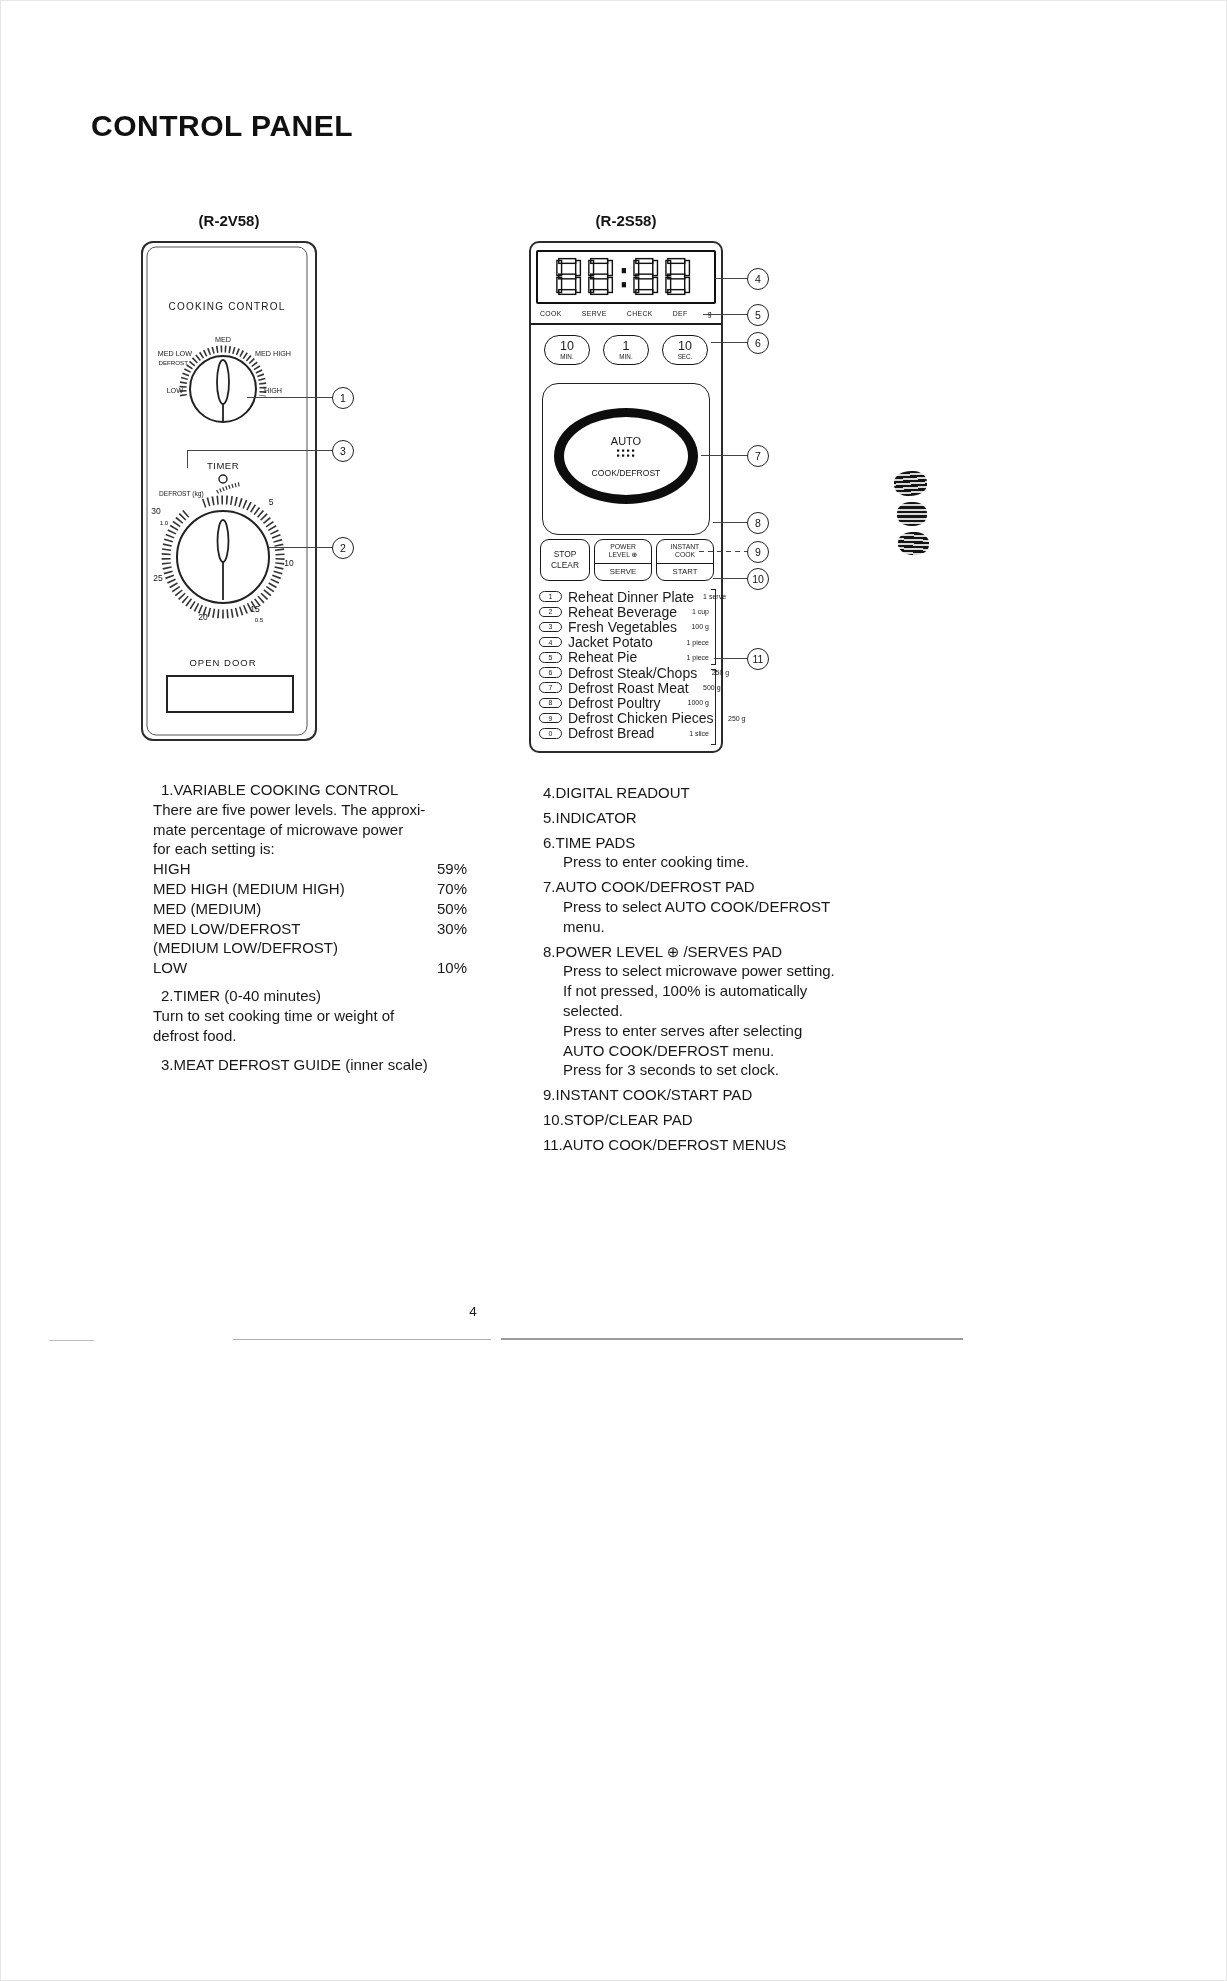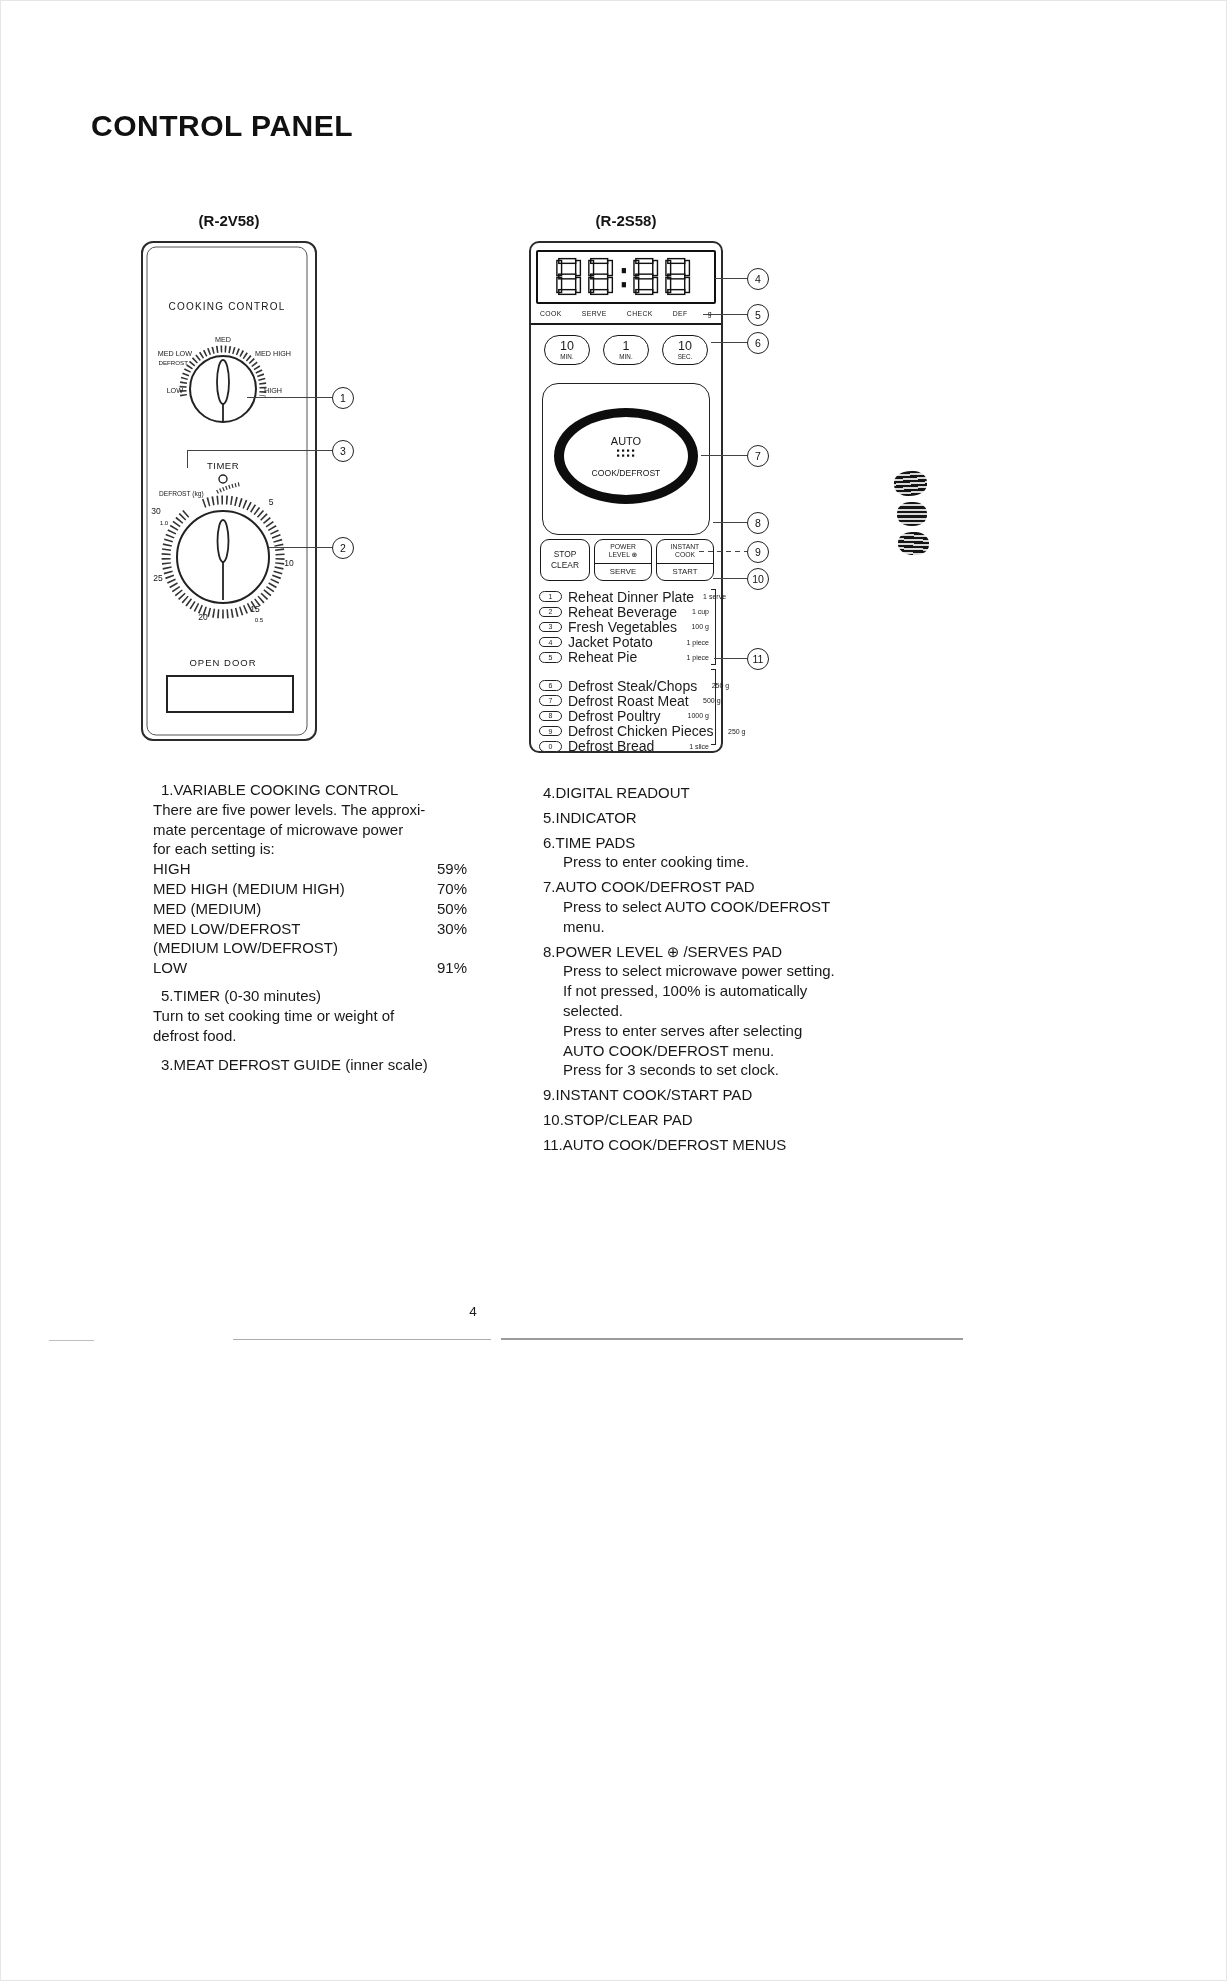--- a/index.html
+++ b/index.html
@@ -32,21 +32,21 @@
   .auto-region { position:absolute; left:11px; top:140px; width:168px; height:152px; border:1.5px solid #222; border-radius:16px; background:#fff; }
   .auto-region svg { width:100%; height:100%; }
   .btnrow { position:absolute; left:9px; top:296px; width:174px; height:42px; display:flex; gap:4px; }
   .fbtn { border:1.6px solid #181818; border-radius:9px; background:#fff; display:flex; flex-direction:column; overflow:hidden; }
   .stopbtn { width:50px; align-items:center; justify-content:center; font-size:8.4px; line-height:1.3; }
   .split { width:58px; }
   .ftop { flex:1.4; display:flex; flex-direction:column; align-items:center; justify-content:center; font-size:6.8px; line-height:1.25; border-bottom:1.2px solid #181818; }
   .fbot { flex:1; display:flex; align-items:center; justify-content:center; font-size:7.8px; }
   .menus { position:absolute; left:8px; top:346px; width:170px; }
   .mrow { display:flex; align-items:center; height:15.2px; }
-  .mrow.g2-first { margin-top:13px; }
+  .mrow.g2-first { margin-top:0; }
   .mkey { width:23px; height:10.5px; border:1.1px solid #222; border-radius:6px; font-size:7px; line-height:1; display:flex; align-items:center; justify-content:center; flex:none; background:#fff; }
   .mlabel { font-size:14px; margin-left:6px; flex:1; white-space:nowrap; }
   .mqty { font-size:7px; flex:none; width:32px; text-align:right; }
   .bracket { position:absolute; left:180px; width:5px; border-top:1.1px solid #222; border-right:1.1px solid #222; border-bottom:1.1px solid #222; }
 
   
   .callout { position:absolute; width:22px; height:22px; border:1.4px solid #222; border-radius:50%; background:#fff; display:flex; align-items:center; justify-content:center; font-size:10.5px; color:#111; z-index:6; }
   .cline { position:absolute; height:1.2px; background:#444; z-index:5; }
   .cline.dashed { background:repeating-linear-gradient(90deg,#444 0 5px,transparent 5px 9px); }
   .vline { position:absolute; width:1.2px; background:#444; z-index:5; }
@@ -350,24 +350,24 @@
       <div class="lrow">
         <span class="lname">MED LOW/DEFROST</span>
         <span class="lpct">30%</span>
       </div>
       <div class="lrow">
         <span class="lname">(MEDIUM LOW/DEFROST)</span>
         <span class="lpct"></span>
       </div>
       <div class="lrow">
         <span class="lname">LOW</span>
-        <span class="lpct">91%</span>
-      </div>
-    </div>
-    <div class="nh mt8">5.TIMER (0-30 minutes)</div>
+        <span class="lpct">10%</span>
+      </div>
+    </div>
+    <div class="nh mt8">2.TIMER (0-40 minutes)</div>
     <div class="nb nb-left">Turn to set cooking time or weight of
 defrost food.</div>
     <div class="nh mt10">3.MEAT DEFROST GUIDE (inner scale)</div>
   </div>
 
   <div class="notes notes-right">
     <div class="nsec">
       <div class="nh">4.DIGITAL READOUT</div>
       <div class="nb nb-right"></div>
     </div>

